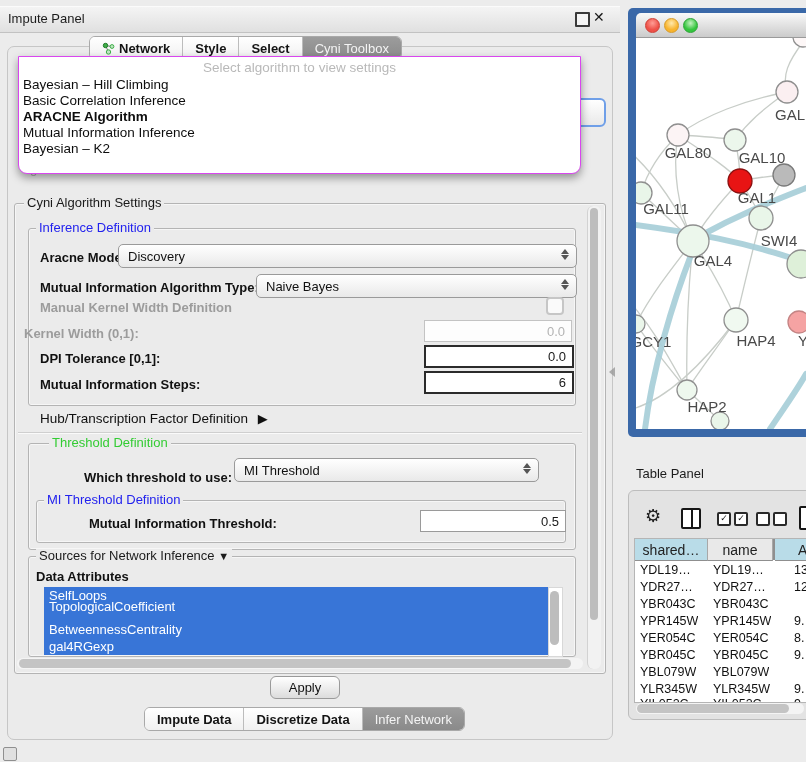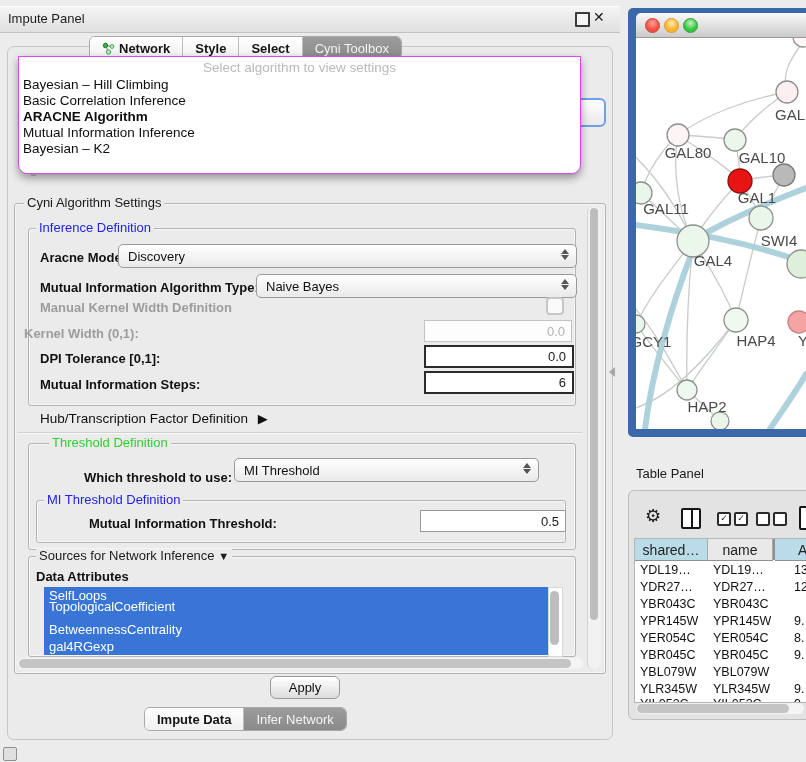--- a/index.html
+++ b/index.html
@@ -232,20 +232,23 @@
   </div>
 
   <div class="abs apply-btn" style="left:270px;top:676px;">
     <span>Apply</span>
   </div>
 
   <div class="abs" style="left:144px;top:707px;">
     <div class="seg">
       <div class="seg-tab">
           <span>Impute Data</span>
+        </div>
+      <div class="seg-tab">
+          <span>Discretize Data</span>
         </div>
       <div class="seg-tab sel">
           <span>Infer Network</span>
         </div>
     </div>
   </div>
 
   <div class="abs split-handle"></div>
   <div class="abs mini-icon"></div>
 

